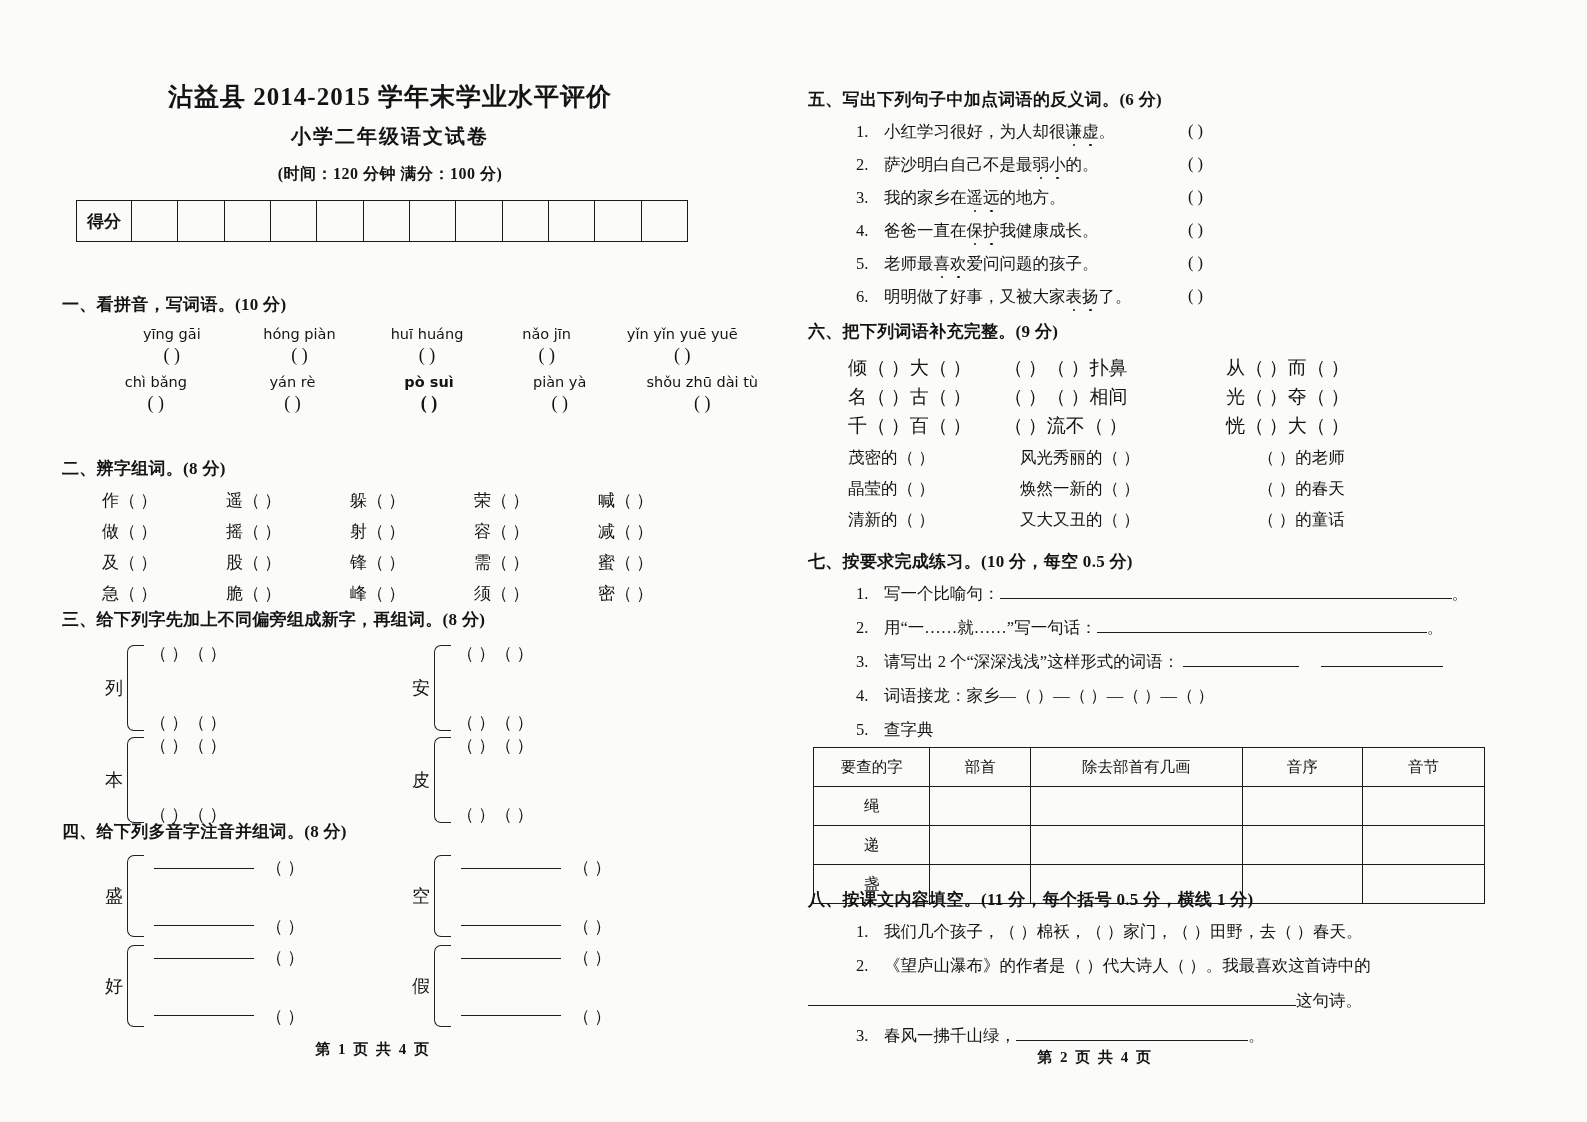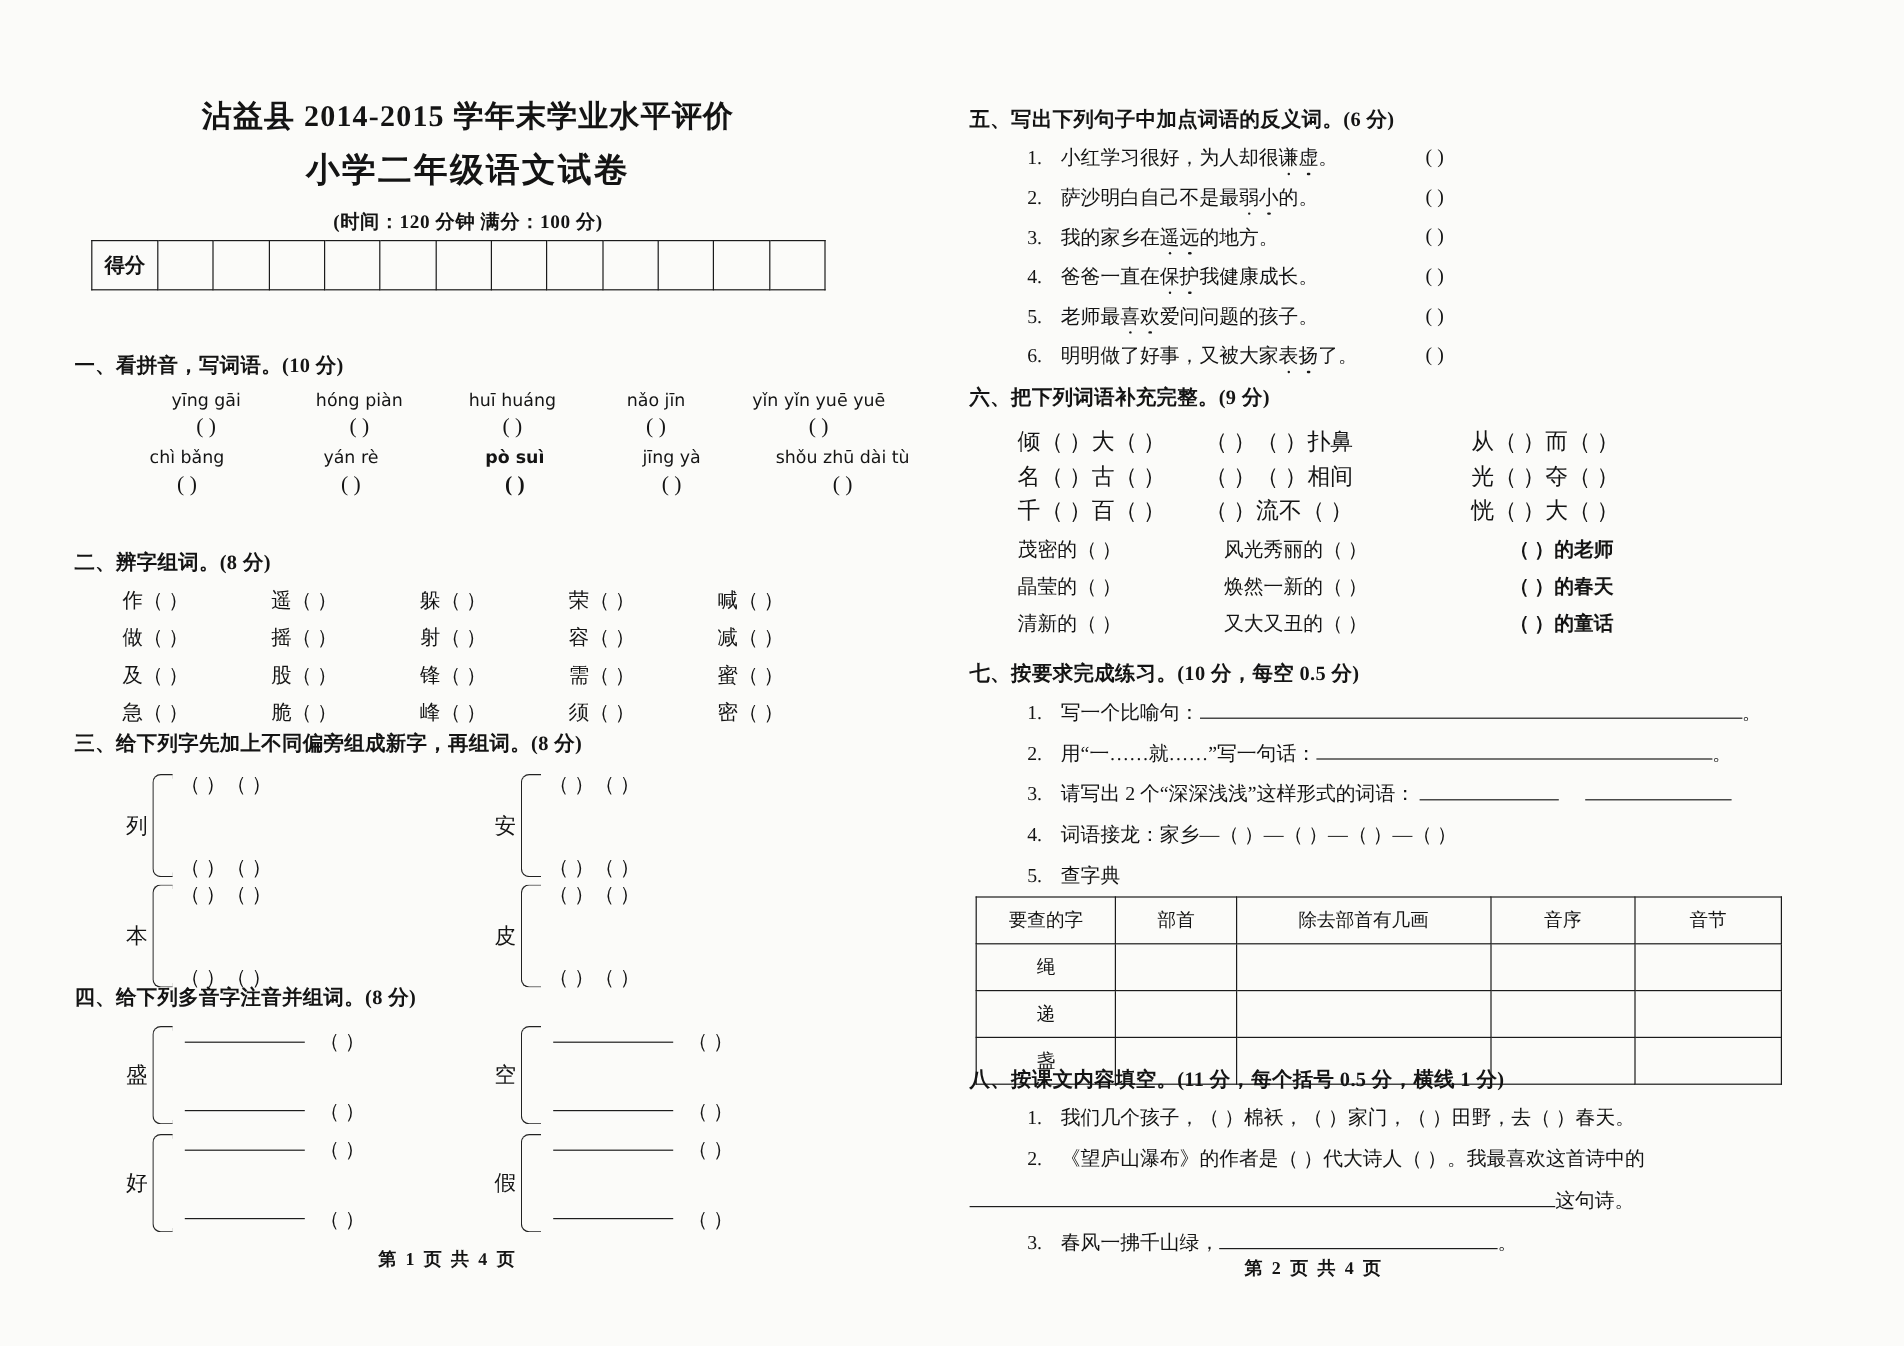--- a/index.html
+++ b/index.html
@@ -11,21 +11,21 @@
     overflow:hidden;
     position:relative;
   }
   .sheet{position:absolute;inset:0;}
   .page{position:absolute;top:0;height:1122px;}
   .page-left{left:0;width:780px;}
   .page-right{left:780px;width:807px;}
 
   
   .t-title1{font-size:25px;font-weight:bold;letter-spacing:1px;text-align:center;}
-  .t-title2{font-size:28px;font-weight:bold;letter-spacing:2px;text-align:center;}
+  .t-title2{font-size:20px;font-weight:bold;letter-spacing:2px;text-align:center;}
   .t-sub{font-size:16px;font-weight:bold;text-align:center;letter-spacing:.5px;}
   .sec-head{font-size:17px;font-weight:bold;letter-spacing:.3px;}
 
   
   table.score{border-collapse:collapse;width:612px;margin:0 auto;}
   table.score td{
     border:1.4px solid #1b1b1b;
     height:38px;text-align:center;vertical-align:middle;
     font-size:17px;font-weight:bold;
   }
@@ -66,21 +66,21 @@
 
   
   .s6-row{display:flex;font-size:19px;height:29px;align-items:flex-end;}
   .s6-c1{width:156px;}
   .s6-c2{width:222px;}
   .s6-c3{width:180px;}
 
   .s6b-row{display:flex;font-size:16.5px;height:31px;align-items:baseline;}
   .s6b-c1{width:172px;}
   .s6b-c2{width:238px;}
-  .s6b-c3{width:220px;font-weight:bold;}
+  .s6b-c3{width:220px;}
 
   
   .s7-line{font-size:16.5px;height:34px;display:flex;align-items:baseline;}
 
   
   table.dict{border-collapse:collapse;width:672px;margin-left:5px;}
   table.dict td,table.dict th{
     border:1.4px solid #1b1b1b;font-weight:normal;
     text-align:center;font-size:15.5px;height:36px;
   }
@@ -159,21 +159,21 @@
           </div>
           <div class="pg-cell" style="width:128px;">
             <div class="pg-py">yán rè</div>
             <div class="pg-bl">(            )</div>
           </div>
           <div class="pg-cell" style="width:128px;font-weight:bold;">
             <div class="pg-py">pò suì</div>
             <div class="pg-bl">(            )</div>
           </div>
           <div class="pg-cell" style="width:112px;">
-            <div class="pg-py">jīng yà</div>
+            <div class="pg-py">piàn yà</div>
             <div class="pg-bl">(            )</div>
           </div>
           <div class="pg-cell" style="width:160px;">
             <div class="pg-py">shǒu zhū dài tù</div>
             <div class="pg-bl">(                   )</div>
           </div>
         </div>
       </div>
     </div>
 

